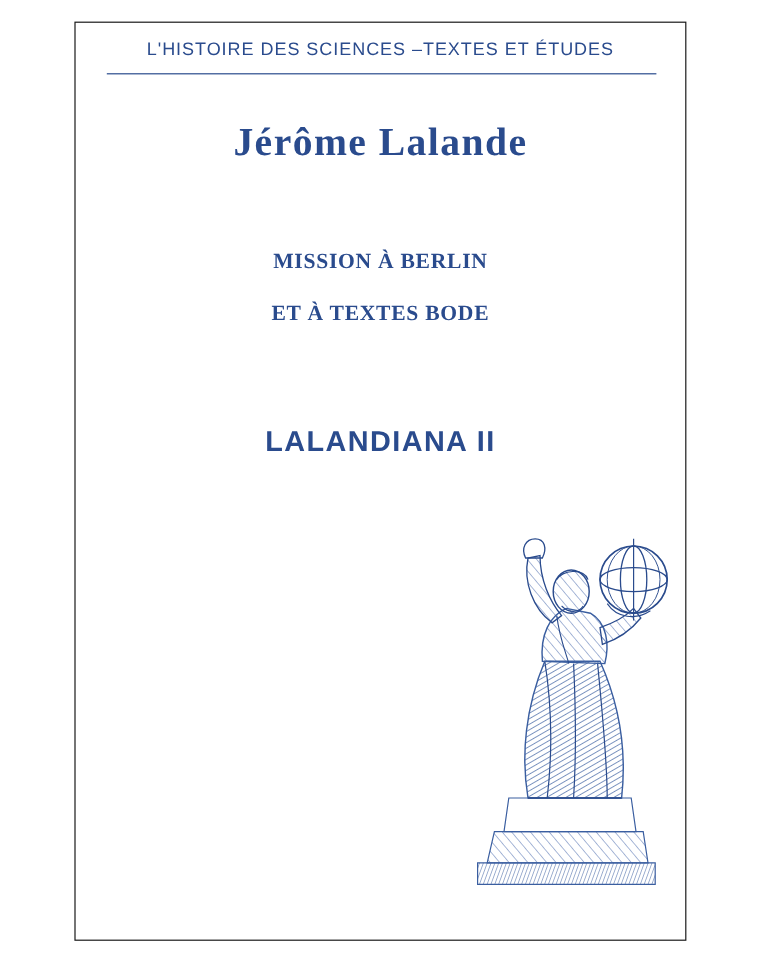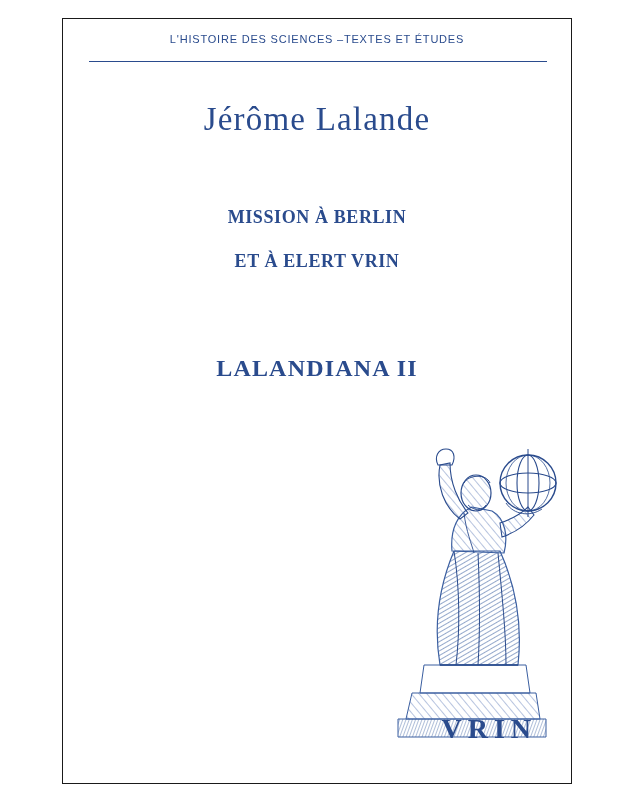--- a/index.html
+++ b/index.html
@@ -31,21 +31,21 @@
     background: #ffffff;
     overflow: hidden;
   }
   .series-line {
     position: absolute;
     left: 0;
     top: 14px;
     width: 100%;
     text-align: center;
     font-family: "Liberation Sans", sans-serif;
-    font-size: 11px;
+    font-size: 15px;
     letter-spacing: 0.8px;
     color: #2a4b8d;
     white-space: nowrap;
   }
   .series-rule {
     position: absolute;
     left: 26px;
     top: 42px;
     width: 458px;
     height: 1px;
@@ -55,20 +55,21 @@
     position: absolute;
     left: 0;
     top: 82px;
     width: 100%;
     text-align: center;
     font-family: "Liberation Serif", serif;
     font-size: 33px;
     letter-spacing: 1.2px;
     color: #2a4b8d;
     white-space: nowrap;
+    font-weight: bold;
   }
   .title-block {
     position: absolute;
     left: 0;
     top: 176px;
     width: 100%;
     text-align: center;
   }
   .title-line {
     font-family: "Liberation Serif", serif;
@@ -78,21 +79,21 @@
     color: #2a4b8d;
     line-height: 44px;
     white-space: nowrap;
   }
   .subtitle {
     position: absolute;
     left: 0;
     top: 336px;
     width: 100%;
     text-align: center;
-    font-family: Liberation Serif, serif;
+    font-family: Liberation Sans, sans-serif;
     font-weight: bold;
     font-size: 24px;
     letter-spacing: 1.2px;
     color: #2a4b8d;
     white-space: nowrap;
   }
   .publisher {
     position: absolute;
     right: 34px;
     bottom: 38px;
@@ -119,21 +120,21 @@
 <div class="cover">
   <div class="cover-frame">
 
     <div class="series-line">L'HISTOIRE DES SCIENCES –TEXTES ET ÉTUDES</div>
     <div class="series-rule"></div>
 
     <div class="author">Jérôme Lalande</div>
 
     <div class="title-block">
       <div class="title-line">MISSION À BERLIN</div>
-      <div class="title-line">ET À ELERT VRIN</div>
+      <div class="title-line">ET À TEXTES BODE</div>
     </div>
 
     <div class="subtitle">LALANDIANA II</div>
 
     <div class="illustration">
       <svg width="200" height="320" viewBox="0 0 200 320" xmlns="http://www.w3.org/2000/svg" aria-hidden="true">
         <defs>
           <pattern id="hatch" width="4" height="4" patternUnits="userSpaceOnUse" patternTransform="rotate(60)">
             <line x1="0" y1="0" x2="0" y2="4" stroke="#3a5ea0" stroke-width="1.1"></line>
           </pattern>
@@ -183,16 +184,15 @@
           <circle cx="160" cy="64" r="28" fill="none" stroke="#2a4b8d" stroke-width="1.4"></circle>
           <ellipse cx="160" cy="64" rx="28" ry="10" fill="none" stroke="#2a4b8d" stroke-width="1.1"></ellipse>
           <ellipse cx="160" cy="64" rx="11" ry="28" fill="none" stroke="#2a4b8d" stroke-width="1.1"></ellipse>
           <ellipse cx="160" cy="64" rx="22" ry="28" fill="none" stroke="#2a4b8d" stroke-width="0.8"></ellipse>
           <line x1="160" y1="30" x2="160" y2="98" stroke="#2a4b8d" stroke-width="1"></line>
           <path d="M138 84 C146 96 162 98 174 90" fill="none" stroke="#2a4b8d" stroke-width="0.9"></path>
         </g>
       </svg>
     </div>
 
-    <div class="publisher">VRIN</div>
 
   </div>
 </div>
 
 </body></html>

